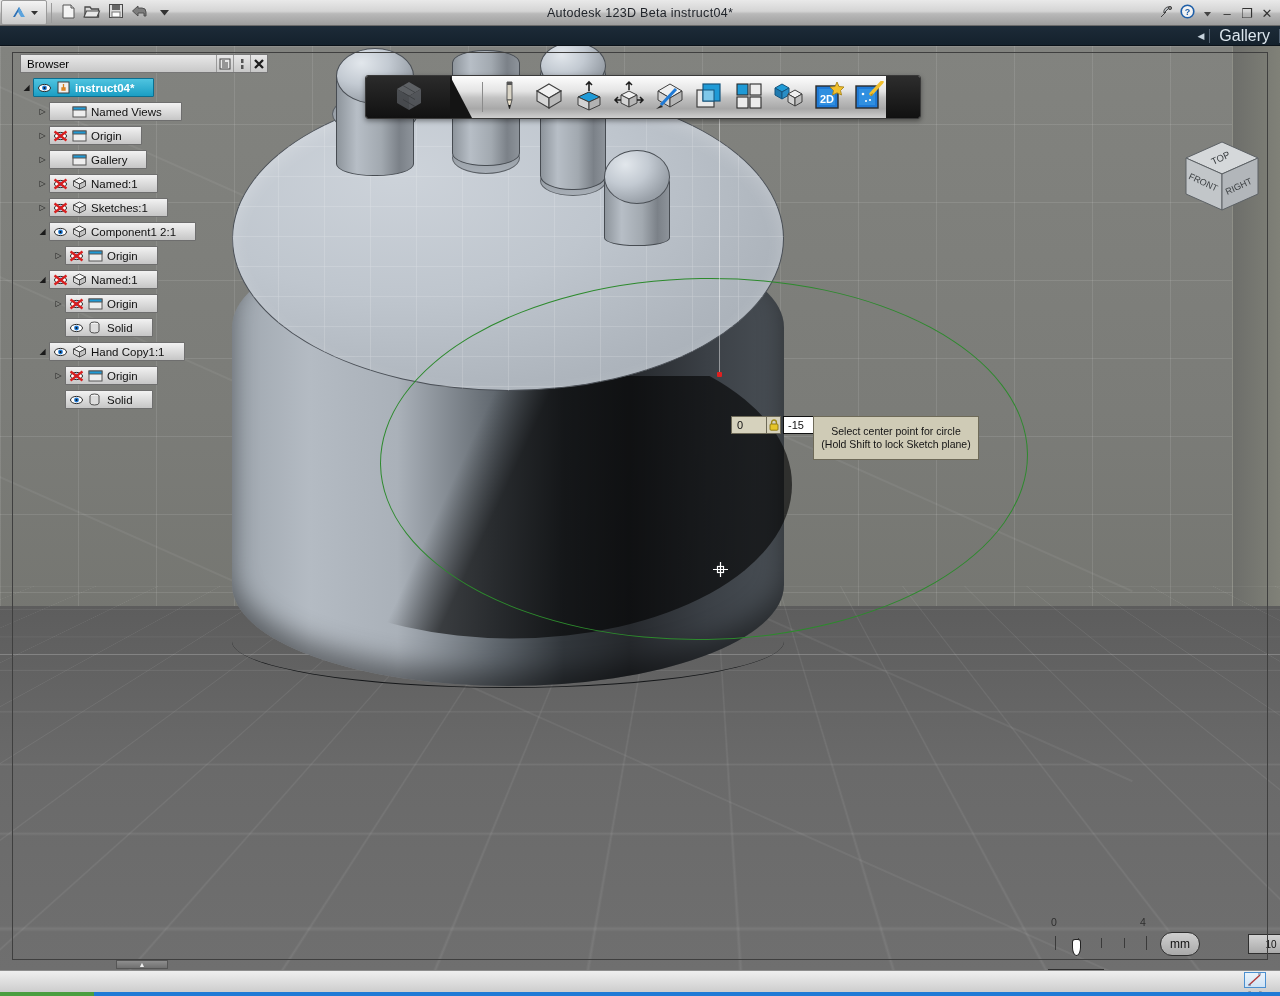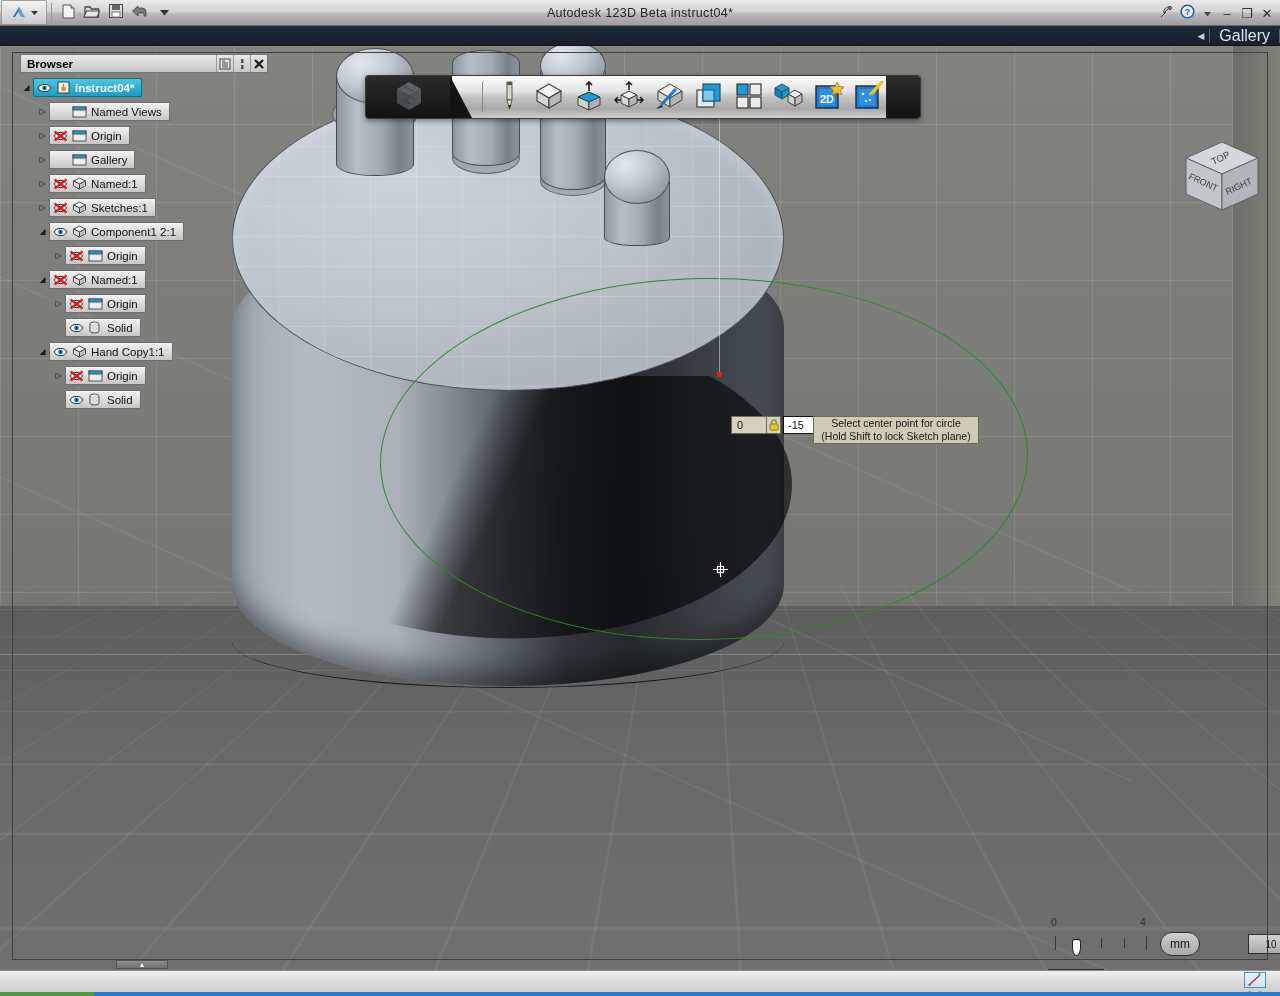--- a/index.html
+++ b/index.html
@@ -169,33 +169,33 @@
   
   #browser{
     position:absolute; left:20px; top:54px; width:248px;
     background:transparent;
   }
   #browser-head{
     display:flex; align-items:center; height:19px;
     background:linear-gradient(to bottom,#e8e8e8,#c8c8c8);
     border:1px solid #777; padding-left:6px;
   }
-  #browser-title{ font-weight:bold; font-size:11.5px; color:#000; flex:1; }
+  #browser-title{ font-weight:normal; font-size:11.5px; color:#000; flex:1; }
   .bh-btn{
     width:17px;height:17px; display:flex;align-items:center;justify-content:center;
     border-left:1px solid #9a9a9a;
   }
   #tree{ padding-top:4px; }
   .trow{ display:flex; align-items:center; height:21px; margin-bottom:3px; }
   .expander{
     width:13px; text-align:center; font-size:8px; color:#1a1a1a; flex:none;
   }
   .node{
     display:inline-flex; align-items:center; gap:4px; height:19px;
-    padding:0 7px 0 3px;
+    padding:0 19px 0 3px;
     background:linear-gradient(to bottom,#f2f2f2,#c6c6c6);
     border:1px solid #6e6e6e; border-radius:1px;
     font-size:11.5px; color:#101010; white-space:nowrap;
   }
   .node.sel{
     background:linear-gradient(to bottom,#4fc4e0,#1b9ec4);
     border:1px solid #0b6f90; color:#fff; font-weight:bold;
   }
   .eye{ width:15px;height:12px; flex:none; }
   .ficon{ width:15px;height:13px; flex:none; }
@@ -244,21 +244,21 @@
     font-size:11px; color:#111; display:flex; align-items:center; padding-left:5px;
   }
   #lock-icon{ width:14px;height:18px; background:#d6d2bd; border:1px solid #6e6a58; border-left:none;
     display:flex;align-items:center;justify-content:center; }
   #inp-value{
     width:42px;height:18px; margin-left:2px;
     background:#fff; border:1.3px solid #111;
     font-size:11px; color:#111; display:flex; align-items:center; padding-left:4px;
   }
   #tooltip{
-    position:absolute; left:813px; top:370px; width:166px; height:28px;
+    position:absolute; left:813px; top:370px; width:166px; height:44px;
     background:#cfcbb6; border:1px solid #6e6a58;
     display:flex; flex-direction:column; align-items:center; justify-content:center;
     font-size:10.5px; color:#141414; line-height:13px;
   }
 
   
   #ruler{ position:absolute; left:1045px; top:870px; width:130px; height:50px; }
   .rt{ position:absolute; width:1px; background:#3a3a3a; }
   .rl{ position:absolute; font-size:10.5px; color:#2e2e2e; }
   #unit-pill{

